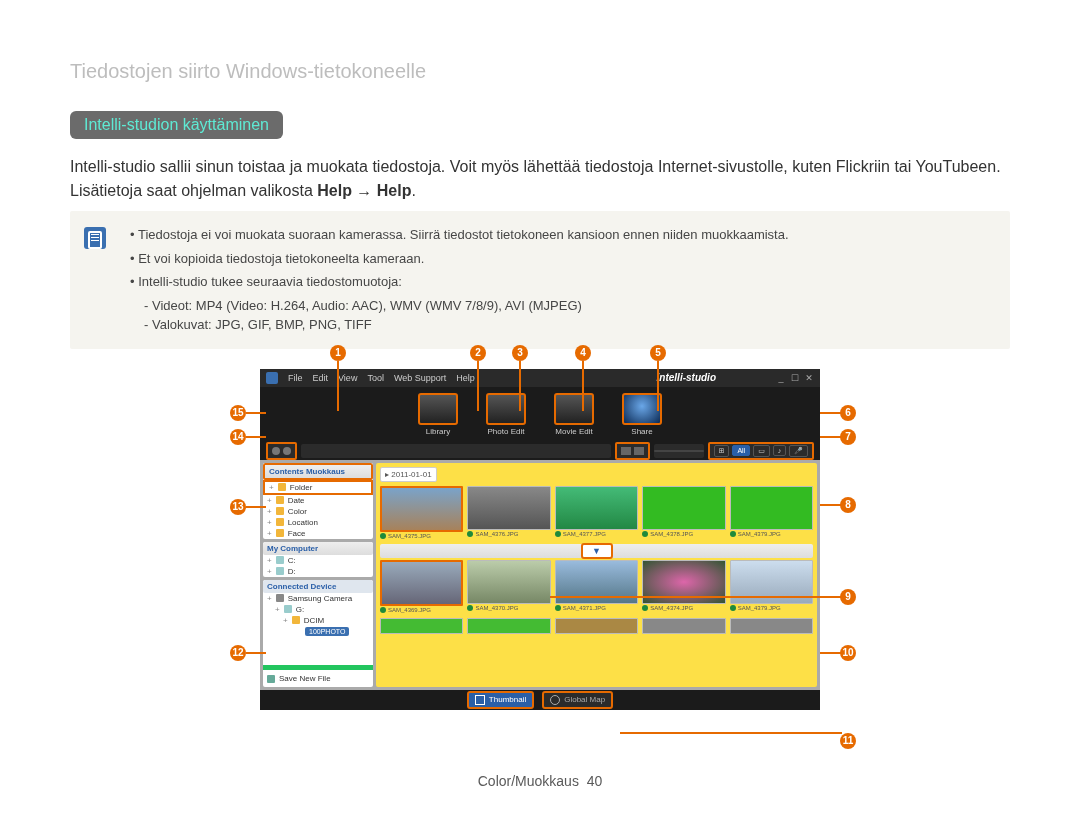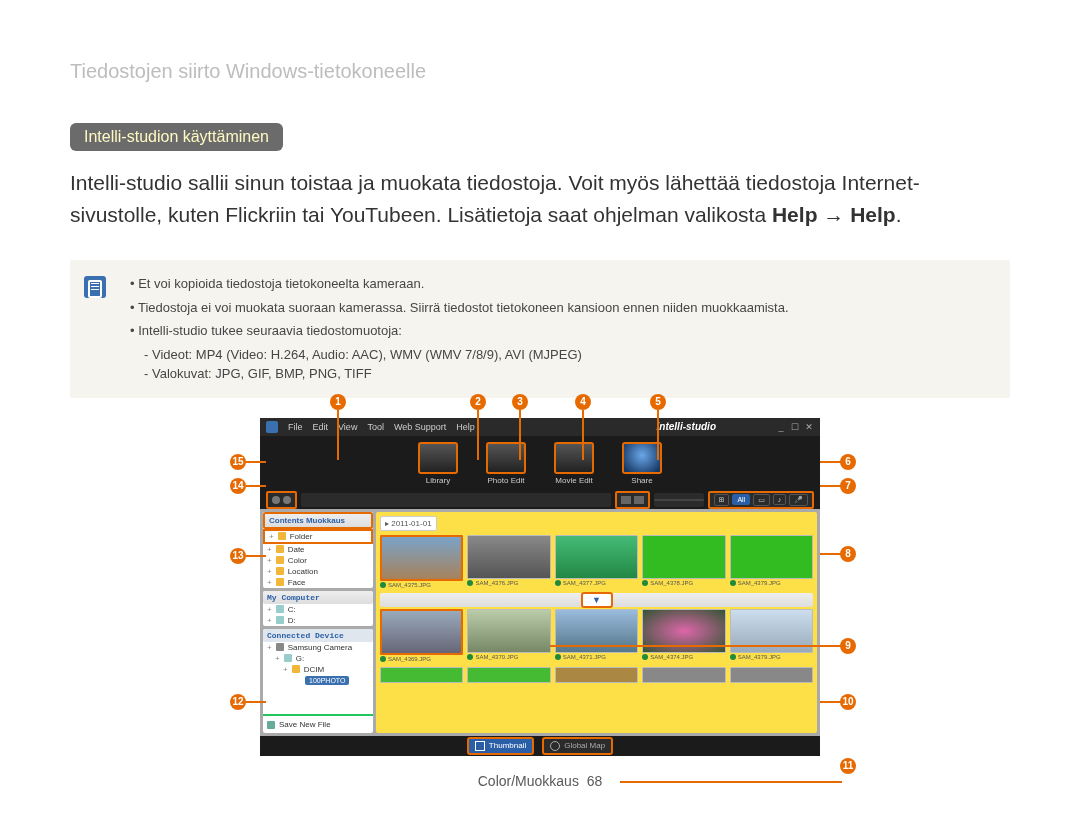--- a/index.html
+++ b/index.html
@@ -14,36 +14,36 @@
     box-sizing: border-box;
   }
   .page {
     padding: 60px 70px 0 70px;
   }
   .breadcrumb {
     font-size: 20px;
     color: #bdbdbd;
     font-weight: 300;
     font-family: "Helvetica Neue", Arial, sans-serif;
-    margin-bottom: 40px;
+    margin-bottom: 28px;
   }
   .section-pill {
     display: inline-block;
     background: #6b6b6b;
-    color: #fef9c3;
+    color: #5eead4;
     font-size: 16px;
     padding: 5px 14px;
     border-radius: 6px;
     margin-bottom: 16px;
   }
   .intro {
-    font-size: 21px;
+    font-size: 16px;
     line-height: 1.5;
     color: #333;
-    margin-bottom: 30px;
+    margin-bottom: 8px;
   }
   .intro b { font-weight: bold; }
   .note-box {
     background: #f5f4ef;
     border-radius: 2px;
     padding: 14px 14px 14px 14px;
     display: flex;
     gap: 24px;
     align-items: flex-start;
     margin-bottom: 20px;
@@ -209,21 +209,21 @@
   }
   .panel-hd {
     background:linear-gradient(#eee,#ddd);
     padding:2px 4px;
     font-size:8px;
     color:#2a5fa8;
     font-weight:bold;
     border:2px solid #e66a00;
     border-radius:2px;
   }
-  .panel-hd.nb { border:none;font-family:Liberation Mono, monospace; }
+  .panel-hd.nb { border:none; }
   .panel .item {
     display:flex;
     align-items:center;
     gap:4px;
     padding:1px 4px;
     font-size:8px;
   }
   .panel .item::before {
     content:"+";
     color:#888;
@@ -382,22 +382,22 @@
 
   <div class="section-pill">Intelli-studion käyttäminen</div>
 
   <div class="intro">
     <span>Intelli-studio sallii sinun toistaa ja muokata tiedostoja. Voit myös lähettää tiedostoja Internet-sivustolle, kuten Flickriin tai YouTubeen. Lisätietoja saat ohjelman valikosta </span><b>Help → Help</b>.
   </div>
 
   <div class="note-box">
     <div class="note-icon"></div>
     <div class="note-list">
+      <div class="li">Tiedostoja ei voi muokata suoraan kamerassa. Siirrä tiedostot tietokoneen kansioon ennen niiden muokkaamista.</div>
       <div class="li">Et voi kopioida tiedostoja tietokoneelta kameraan.</div>
-      <div class="li">Tiedostoja ei voi muokata suoraan kamerassa. Siirrä tiedostot tietokoneen kansioon ennen niiden muokkaamista.</div>
       <div class="li">Intelli-studio tukee seuraavia tiedostomuotoja:</div>
       <div class="sub">Videot: MP4 (Video: H.264, Audio: AAC), WMV (WMV 7/8/9), AVI (MJPEG)</div>
       <div class="sub">Valokuvat: JPG, GIF, BMP, PNG, TIFF</div>
     </div>
   </div>
 
   
   <div class="app-wrap">
 
     <div class="callout" style="top:-24px; left:80px">1</div>
@@ -423,21 +423,21 @@
     <div class="callout" style="top:36px;  left:590px">6</div>
     <div class="c-line h" style="top:43px;  left:570px; width:22px"></div>
     <div class="callout" style="top:60px;  left:590px">7</div>
     <div class="c-line h" style="top:67px;  left:570px; width:22px"></div>
     <div class="callout" style="top:128px; left:590px">8</div>
     <div class="c-line h" style="top:135px; left:570px; width:22px"></div>
     <div class="callout" style="top:220px; left:590px">9</div>
     <div class="c-line h" style="top:227px; left:300px; width:292px"></div>
     <div class="callout" style="top:276px; left:590px">10</div>
     <div class="c-line h" style="top:283px; left:570px; width:22px"></div>
-    <div class="callout" style="top:340px; left:590px">11</div>
+    <div class="callout" style="top:364px; left:590px">11</div>
     <div class="c-line h" style="top:363px; left:370px; width:222px"></div>
 
     <div class="app">
 
       <div class="menubar">
         <div class="logo"></div>
         <span class="m">File</span>
         <span class="m">Edit</span>
         <span class="m">View</span>
         <span class="m">Tool</span>
@@ -543,21 +543,21 @@
             <div class="item" style="padding-left:12px">
                 <span class="ico" style="background:#9cc"></span>
                 <span>G:</span>
               </div>
             <div class="item" style="padding-left:20px">
                 <span class="ico"></span>
                 <span>DCIM</span>
               </div>
             <div style="padding:1px 0 3px 28px"><span class="sel">100PHOTO</span></div>
             <div style="height:26px"></div>
-            <div style="border-top:2px solid #22c55e; padding:4px 4px; display:flex; align-items:flex-end; gap:4px">
+            <div style="border-top:5px solid #22c55e; padding:4px 4px; display:flex; align-items:flex-end; gap:4px">
               <span style="width:8px;height:8px;background:#6a9;display:inline-block;border-radius:1px"></span>
               <span>Save New File</span>
             </div>
           </div>
         </div>
 
         <div class="gallery">
           <span class="date-hd">▸ <span>2011-01-01</span></span>
 
           <div class="thumb-row">
@@ -639,14 +639,14 @@
           <span class="ic" style="border-radius:50%"></span>
           <span>Global Map</span>
         </div>
       </div>
 
     </div>
   </div>
 </div>
 
 <div class="page-footer">
-  <span>Color/Muokkaus</span>&nbsp;&nbsp;<span class="pg">68</span>
+  <span>Color/Muokkaus</span>&nbsp;&nbsp;<span class="pg">40</span>
 </div>
 
 </body></html>

